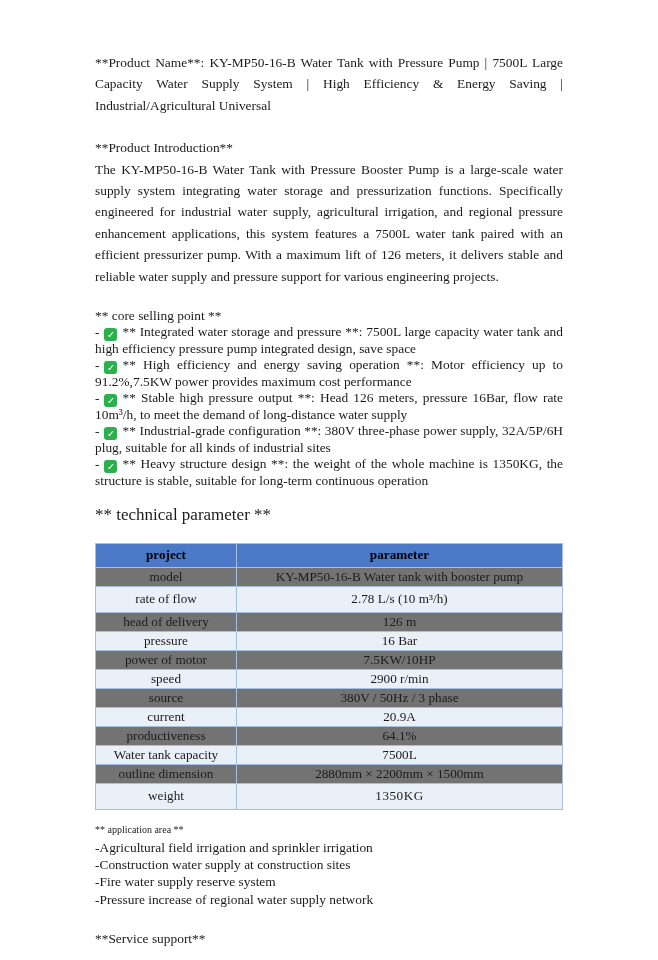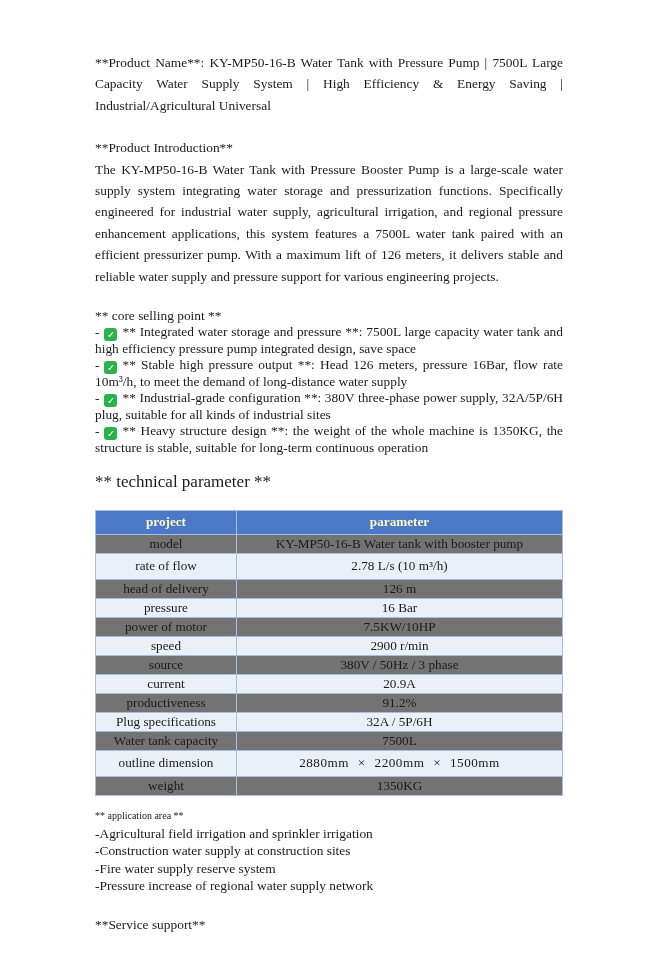--- a/index.html
+++ b/index.html
@@ -61,21 +61,21 @@
   }
   table.tech th, table.tech td {
     border: 1px solid var(--table-border, #A6BFDF);
     font-size: 13.2px;
     text-align: center;
     padding: 1px 4px;
   }
   table.tech col.c1 { width: 141px; }
   table.tech thead th {
     background: var(--table-header-bg, #4B79C7);
-    color: #fef9c3;
+    color: #000000;
     font-weight: bold;
     height: 24px;
   }
   table.tech thead th + th { border-left: 1px solid rgba(255,255,255,0.85); }
   table.tech tbody td { height: 19px; background: #737373; }
   table.tech tbody tr:nth-child(even) td { background: var(--table-row-alt-bg, #EAF0F8); }
   table.tech tbody tr:nth-child(2) td,
   table.tech tbody tr:nth-child(12) td { height: 26px; }
   table.tech tbody tr:nth-child(12) td:last-child { letter-spacing: 0.5px; word-spacing: 5px; }
 
@@ -96,20 +96,21 @@
   <div class="section-gap">
     <div class="para">**Product Introduction**</div>
     <div class="para">The KY-MP50-16-B Water Tank with Pressure Booster Pump is a large-scale water supply system integrating water storage and pressurization functions. Specifically engineered for industrial water supply, agricultural irrigation, and regional pressure enhancement applications, this system features a 7500L water tank paired with an efficient pressurizer pump. With a maximum lift of 126 meters, it delivers stable and reliable water supply and pressure support for various engineering projects.</div>
   </div>
 
   <div>
     <div class="sell-head">** core selling point **</div>
 
     <div class="sell-item"><span>-</span><span class="check">✓</span><span>** Integrated water storage and pressure **: 7500L large capacity water tank and high efficiency pressure pump integrated design, save space</span></div>
 
+    <div class="sell-item"><span>-</span><span class="check">✓</span><span>** High efficiency and energy saving operation **: Motor efficiency up to 91.2%,7.5KW power provides maximum cost performance</span></div>
 
     <div class="sell-item"><span>-</span><span class="check">✓</span><span>** Stable high pressure output **: Head 126 meters, pressure 16Bar, flow rate 10m³/h, to meet the demand of long-distance water supply</span></div>
 
     <div class="sell-item"><span>-</span><span class="check">✓</span><span>** Industrial-grade configuration **: 380V three-phase power supply, 32A/5P/6H plug, suitable for all kinds of industrial sites</span></div>
 
     <div class="sell-item"><span>-</span><span class="check">✓</span><span>** Heavy structure design **: the weight of the whole machine is 1350KG, the structure is stable, suitable for long-term continuous operation</span></div>
   </div>
 
   <div>
     <div class="tech-head">** technical parameter **</div>
@@ -153,25 +154,21 @@
         <tr>
             <td>source</td>
             <td>380V / 50Hz / 3 phase</td>
           </tr>
         <tr>
             <td>current</td>
             <td>20.9A</td>
           </tr>
         <tr>
             <td>productiveness</td>
-            <td>91.2%</td>
-          </tr>
-        <tr>
-            <td>Plug specifications</td>
-            <td>32A / 5P/6H</td>
+            <td>64.1%</td>
           </tr>
         <tr>
             <td>Water tank capacity</td>
             <td>7500L</td>
           </tr>
         <tr>
             <td>outline dimension</td>
             <td>2880mm × 2200mm × 1500mm</td>
           </tr>
         <tr>

